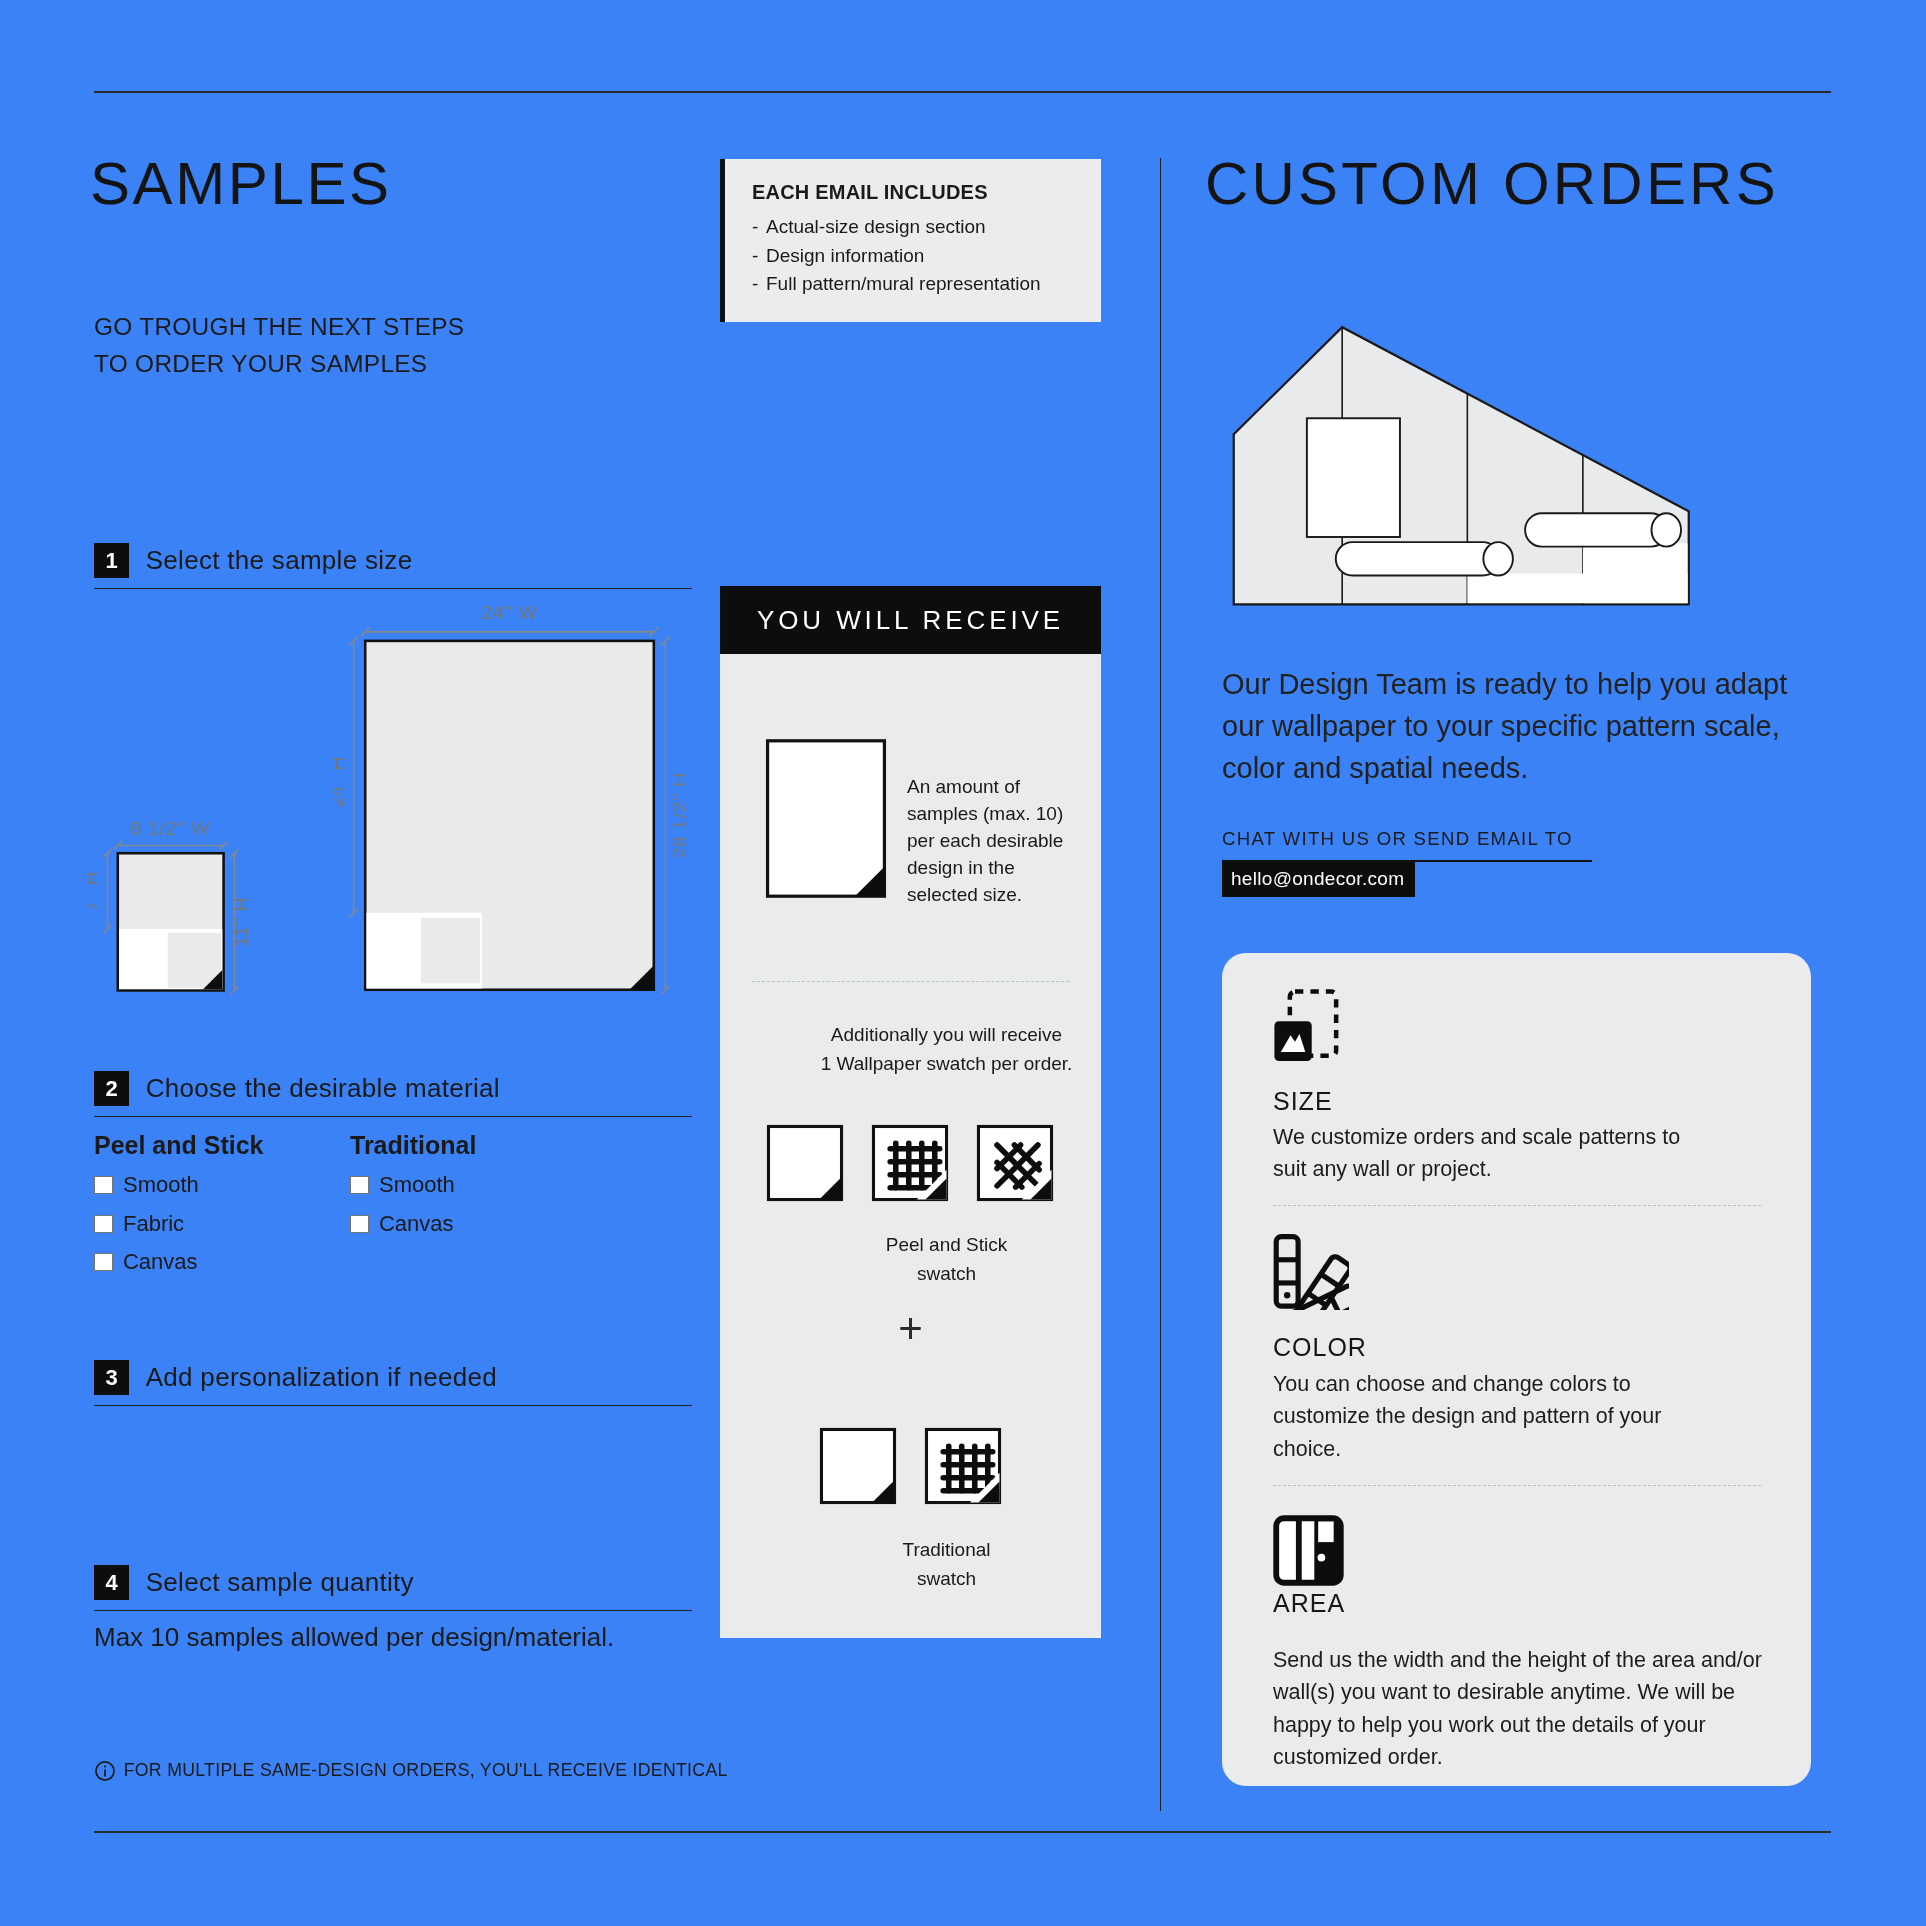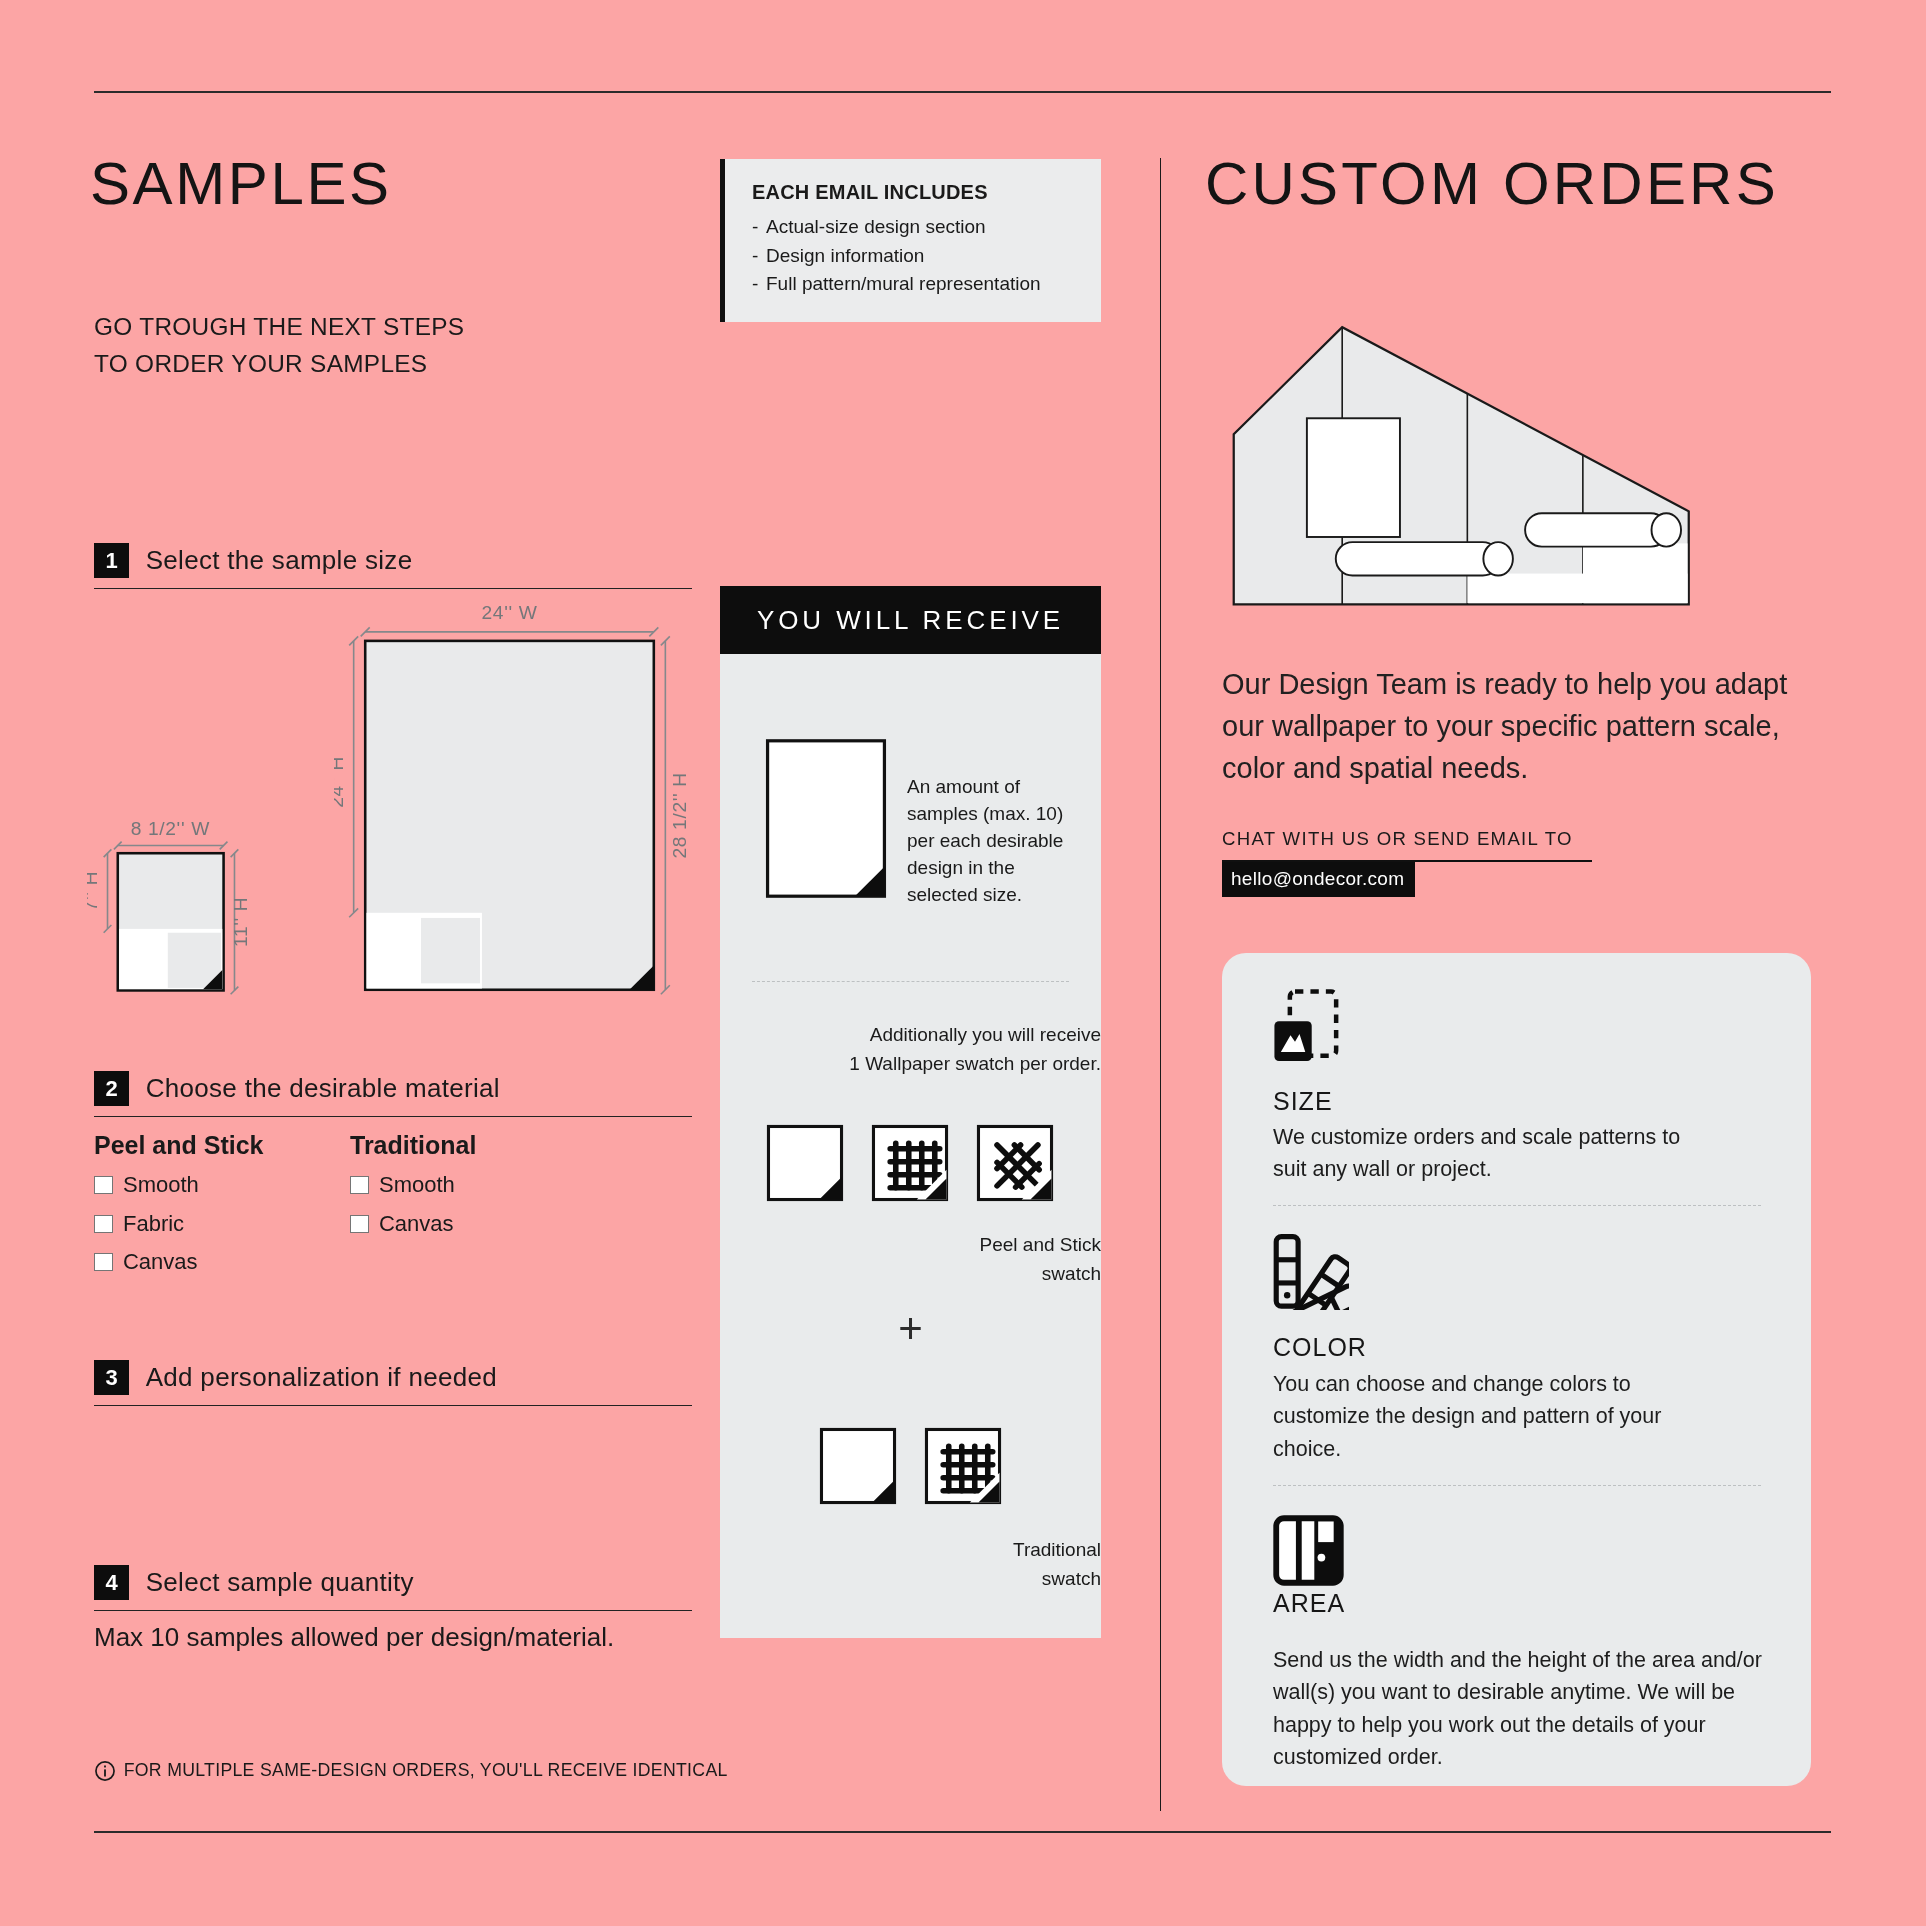--- a/index.html
+++ b/index.html
@@ -1,17 +1,17 @@
 <!DOCTYPE html>
 <html style="font-size:10.3px"><head>
 <meta charset="utf-8">
 <style>
   html,body{margin:0;padding:0;background:#ffffff;}
   #canvas{
-    position:relative;width:1926px;height:1926px;background:#fca5a5;
+    position:relative;width:1926px;height:1926px;background:#3b82f6;
     font-family:"Liberation Sans","DejaVu Sans",sans-serif;color:#1a1a1a;overflow:hidden;
   }
   .abs{position:absolute;}
   .rule{position:absolute;left:94px;width:1737px;height:1.9px;background:#2b2b2b;}
   .rule.top{top:91px;}
   .rule.bottom{top:1831px;}
   .vdivider{position:absolute;left:1160px;top:158px;width:1.3px;height:1653px;background:#1a1a1a;}
 
   
   .h1{font-size:60px;font-weight:400;letter-spacing:2.6px;color:#141414;white-space:nowrap;}
@@ -33,21 +33,21 @@
   .footnote{left:94px;top:1757px;display:flex;gap:7.7px;font-size:17.7px;line-height:1.5;
     letter-spacing:0.3px;width:738px;}
   .footnote svg{margin-top:2.6px;flex:0 0 22px;}
 
   
   .banner{left:720px;top:586px;width:381px;height:68px;background:#0d0d0d;color:#fff;
     display:flex;align-items:center;justify-content:center;font-size:26px;letter-spacing:3.9px;}
   .mid-panel{left:720px;top:654px;width:381px;height:984px;background:#e9ebec;}
   .receive-text{left:907px;top:774px;width:170px;font-size:19px;line-height:1.42;}
   .dashed-mid{left:752px;top:981px;width:317px;border-top:1.3px dashed #bdc0c2;}
-  .mid-center{left:720px;width:381px;text-align:right;font-size:19px;line-height:1.5;}
+  .mid-center{left:720px;width:381px;text-align:center;font-size:19px;line-height:1.5;padding-left:36px;}
   .swatch-row{position:absolute;display:flex;gap:27px;}
   .plus{left:720px;top:1305px;width:381px;text-align:center;font-size:42px;font-weight:100;color:#2c2c2c;}
 
   
   .intro{left:1222px;top:663px;width:578px;font-size:29px;line-height:1.45;color:#212121;}
   .chat-label{left:1222px;top:828px;font-size:18.6px;letter-spacing:1.3px;font-weight:500;}
   .chat-rule{left:1222px;top:860px;width:370px;height:1.9px;background:#101010;}
   .email-chip{left:1222px;top:862px;background:#0d0d0d;color:#fff;font-size:19px;
     padding:5.8px 10.3px 7px 9px;letter-spacing:0.3px;}
   .right-panel{left:1222px;top:953px;width:589px;height:833px;background:#e9ebec;border-radius:24px;}

